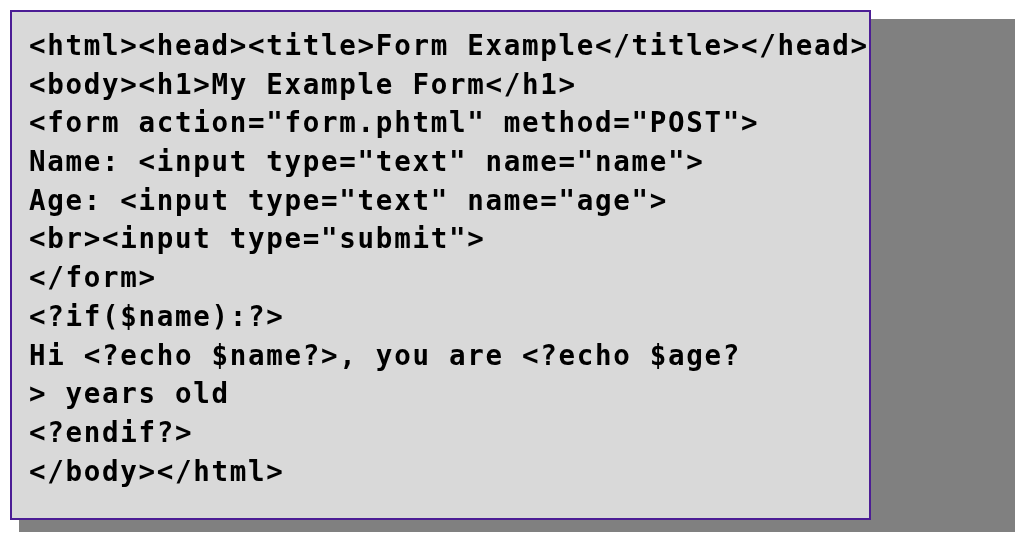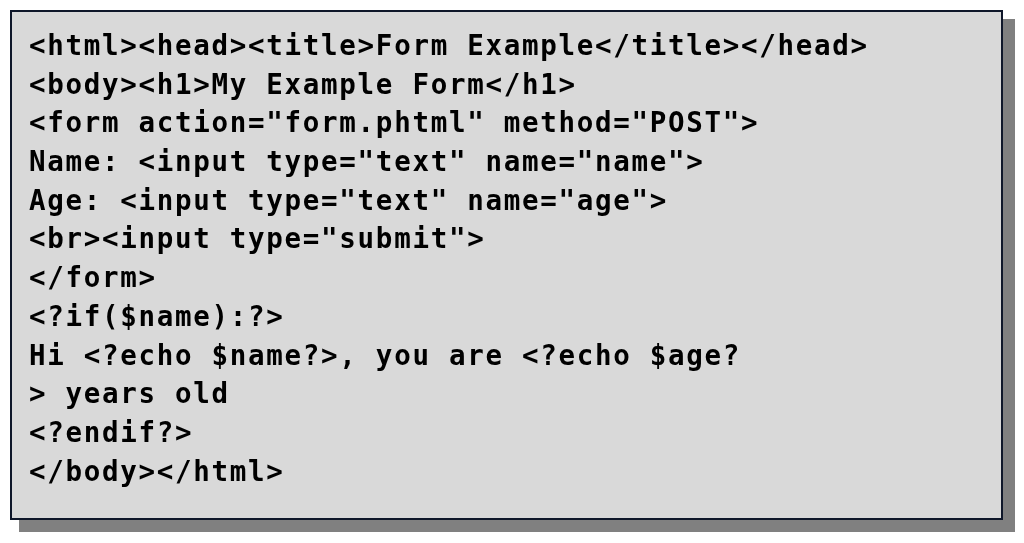--- a/index.html
+++ b/index.html
@@ -29,25 +29,25 @@
     width: 996px;
     height: 513px;
     background: #808080;
   }
 
   
   #code-box {
     position: absolute;
     left: 10px;
     top: 10px;
-    width: 993px;
+    width: 861px;
     height: 510px;
     box-sizing: border-box;
     background: #d9d9d9;
-    border: 2px solid #0f172a;
+    border: 2px solid #4c1d95;
     overflow: hidden;
   }
 
   #code-listing {
     position: absolute;
     left: 17px;
     top: 14px;
     right: 0;
     margin: 0;
     padding: 0;

